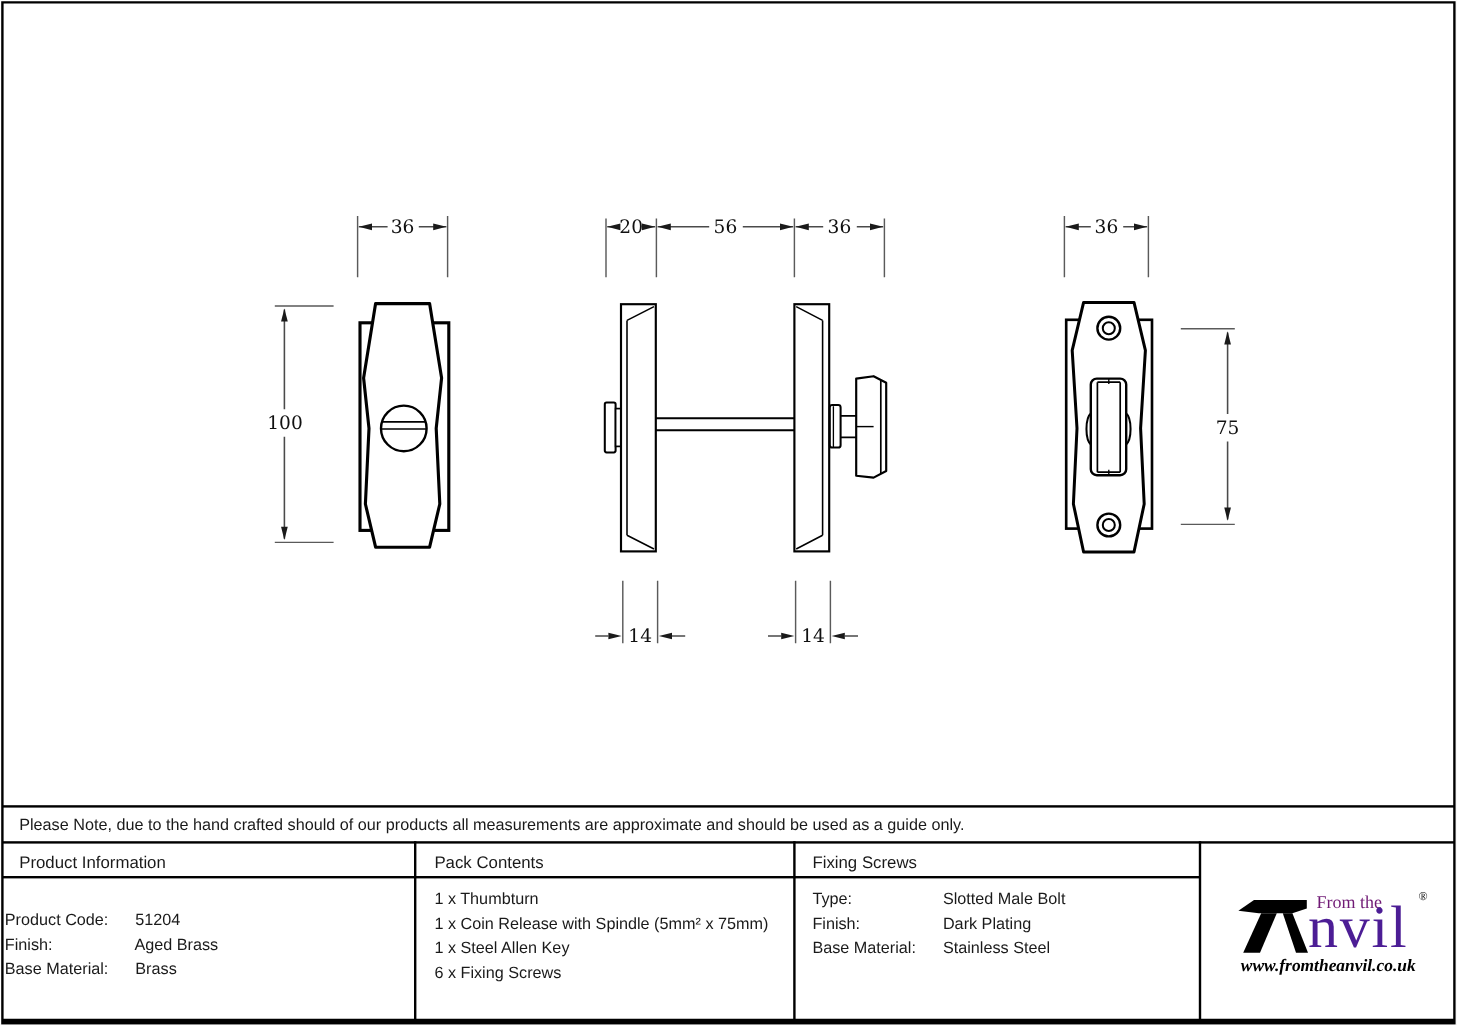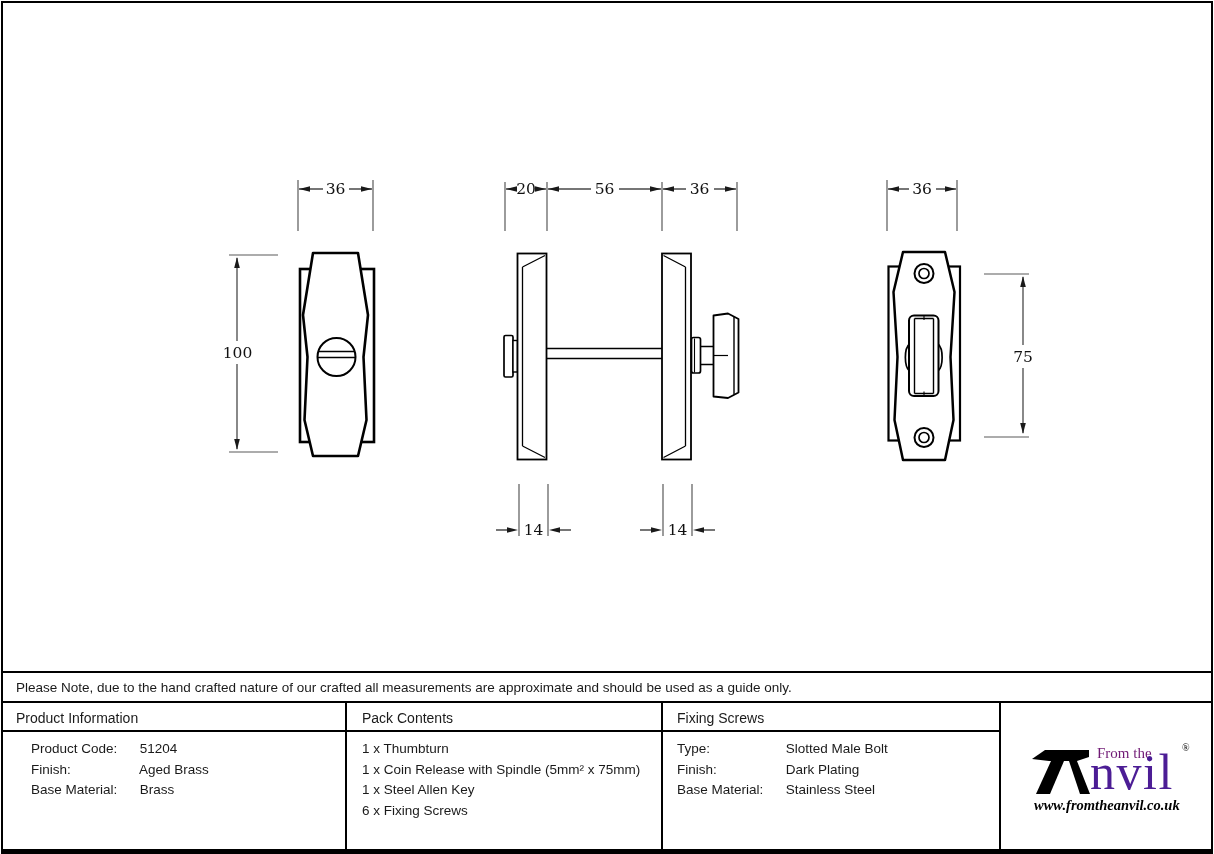--- a/index.html
+++ b/index.html
@@ -152,30 +152,30 @@
         <path d="M984,274 H1029 M984,437 H1029" stroke="#5a5a5a" stroke-width="1.2" fill="none"></path>
         <path d="M1023,277 V345 M1023,368 V433" stroke="#4a4a4a" stroke-width="1.3" fill="none"></path>
         <polygon points="1023,276 1020.2,287 1025.8,287" fill="#1a1a1a"></polygon>
         <polygon points="1023,434 1020.2,423 1025.8,423" fill="#1a1a1a"></polygon>
         <text class="dim" x="1023" y="361.5" text-anchor="middle">75</text>
       </g>
     </g>
   </svg>
 
   <div class="hline" style="top:671px; left:2px; width:1210px;"></div>
-  <div class="note-text">Please Note, due to the hand crafted nature of our crafted all measurements are approximate and should be used as a guide only.</div>
+  <div class="note-text">Please Note, due to the hand crafted should of our products all measurements are approximate and should be used as a guide only.</div>
   <div class="hline" style="top:701px; left:2px; width:1210px;"></div>
 
   <div class="hline" style="top:730px; left:2px; width:998px; height:1.8px;"></div>
   <div class="vline" style="top:701px; left:345px; height:150px;"></div>
   <div class="vline" style="top:701px; left:661px; height:150px;"></div>
   <div class="vline" style="top:701px; left:999px; height:150px;"></div>
 
   <div class="col-header" style="left:16px;">Product Information</div>
-  <div class="col-body" style="left:31px; width:320px;">
+  <div class="col-body" style="left:4px; width:320px;margin-top:18px;">
     <div class="kv">
       <span class="k">Product Code:</span>
       <span class="v">51204</span>
     </div>
     <div class="kv">
       <span class="k">Finish:</span>
       <span class="v">Aged Brass</span>
     </div>
     <div class="kv">
       <span class="k">Base Material:</span>

